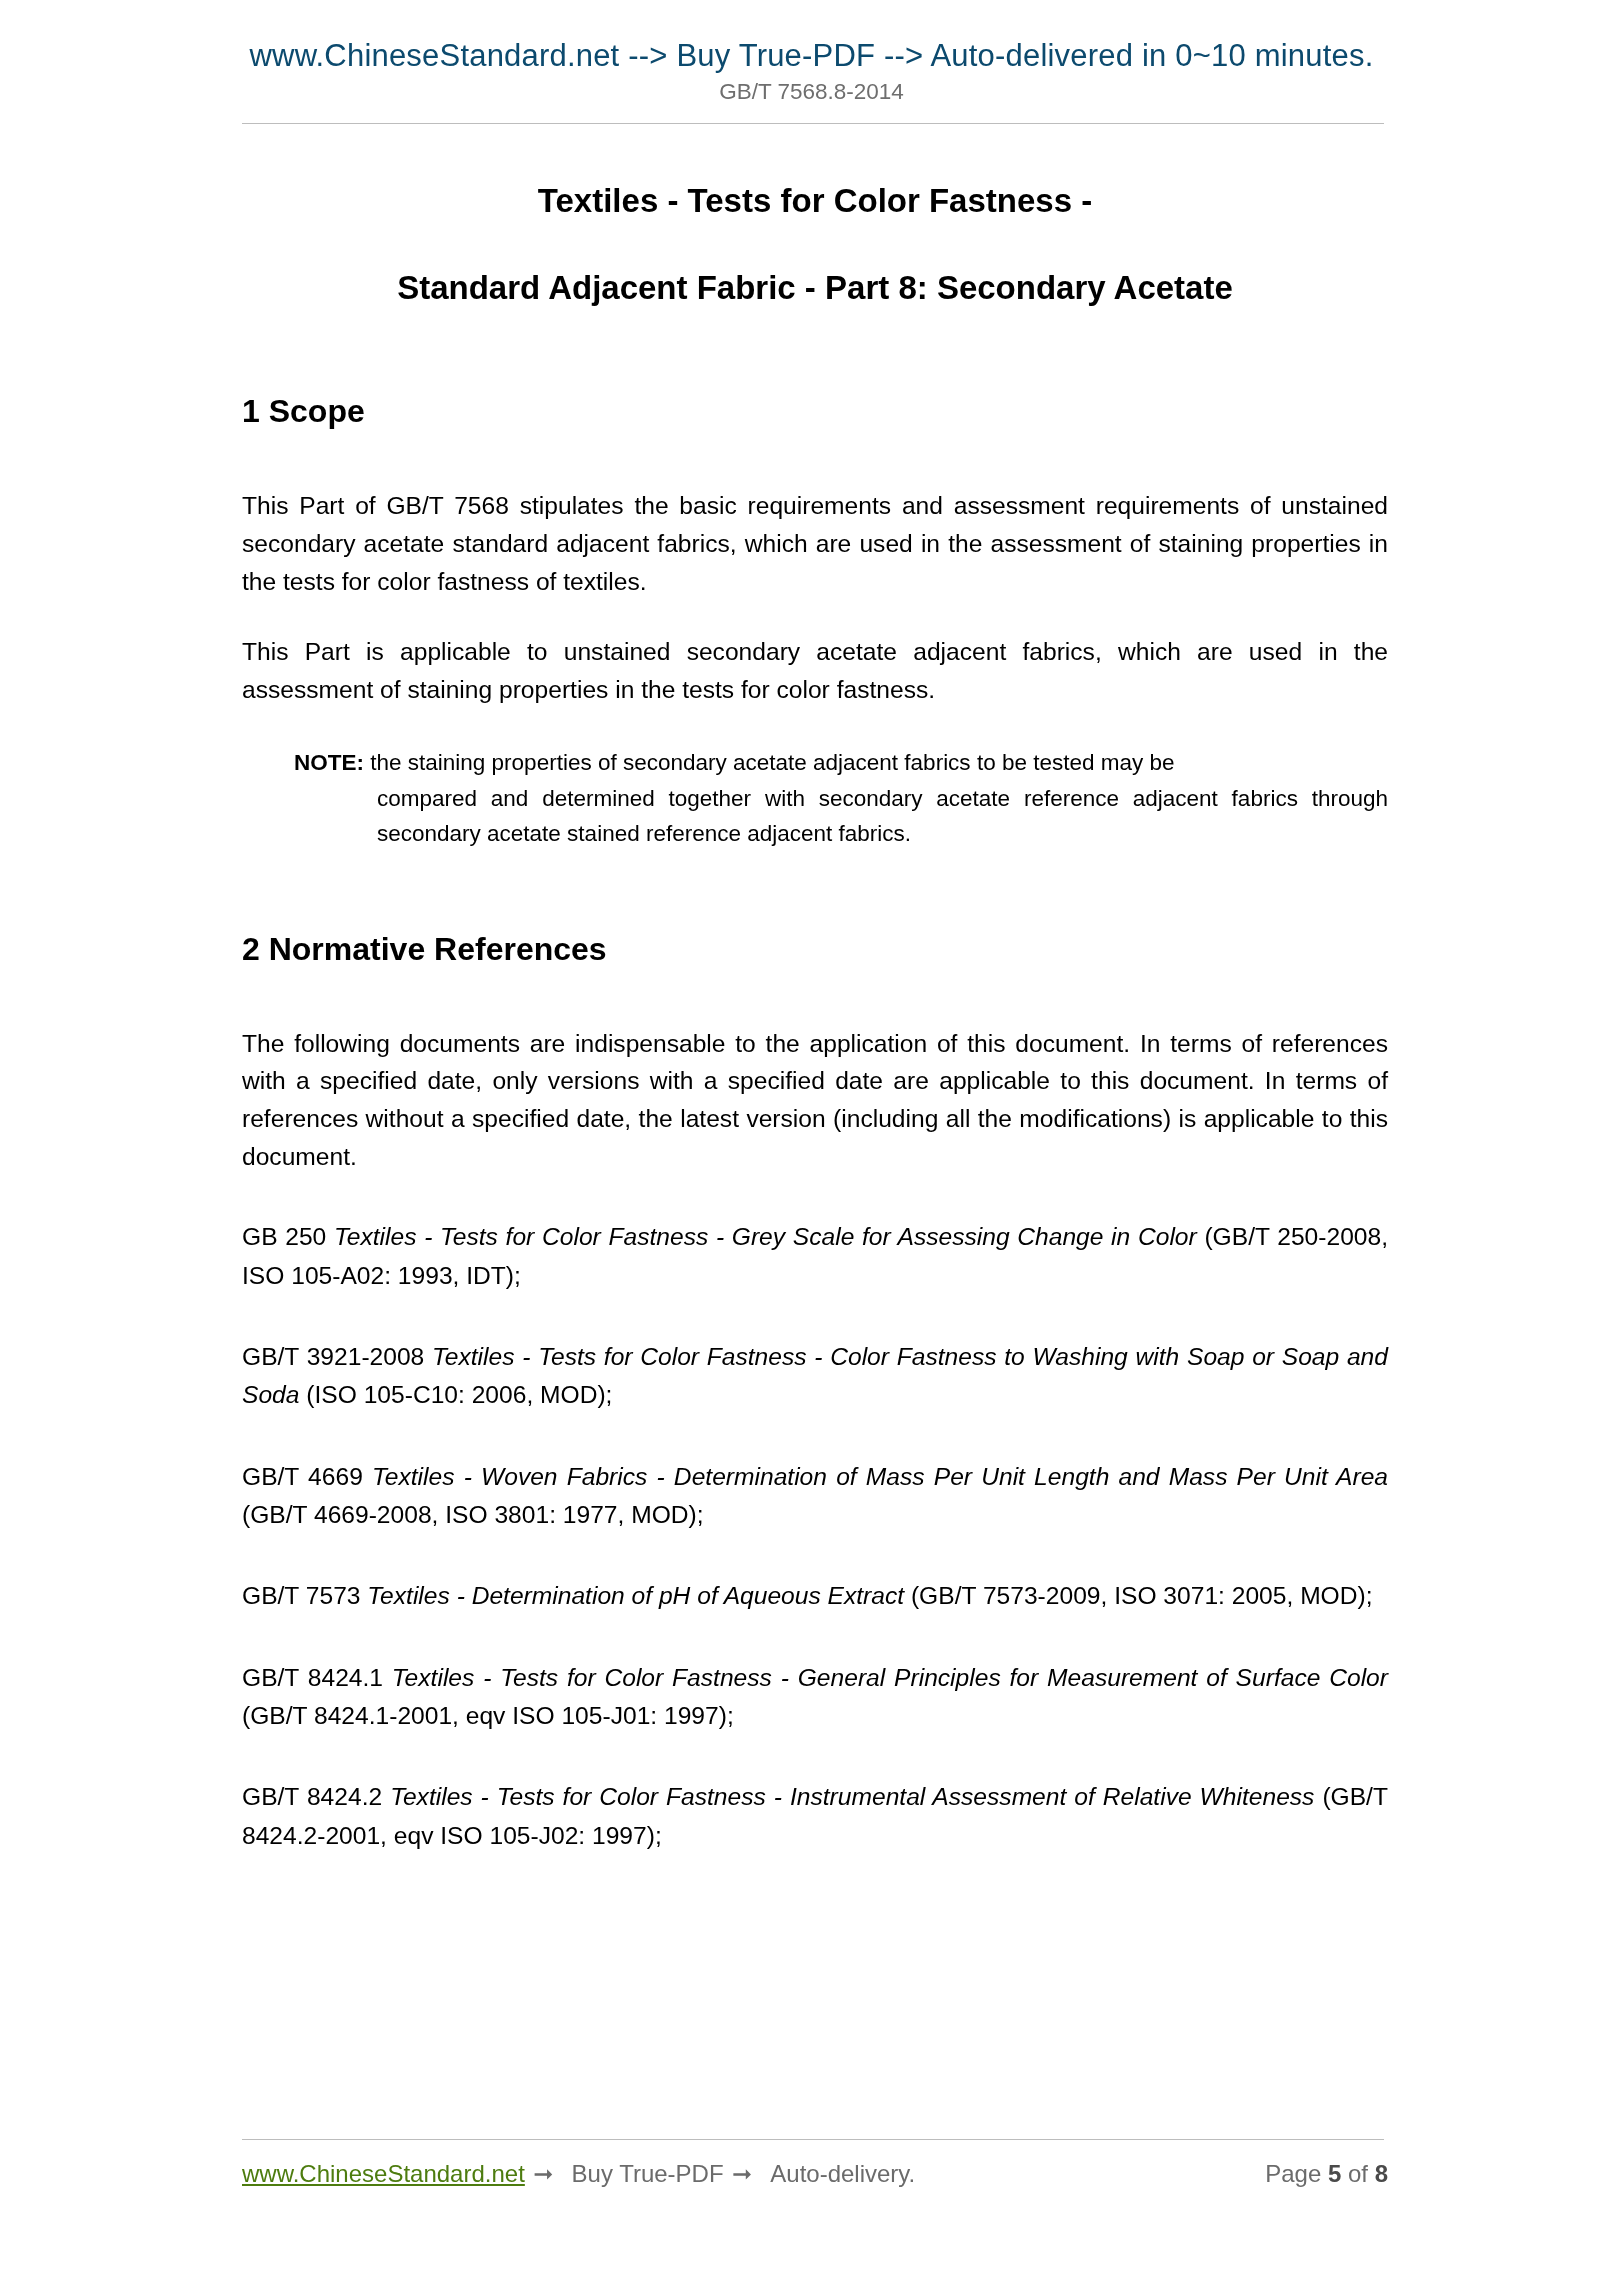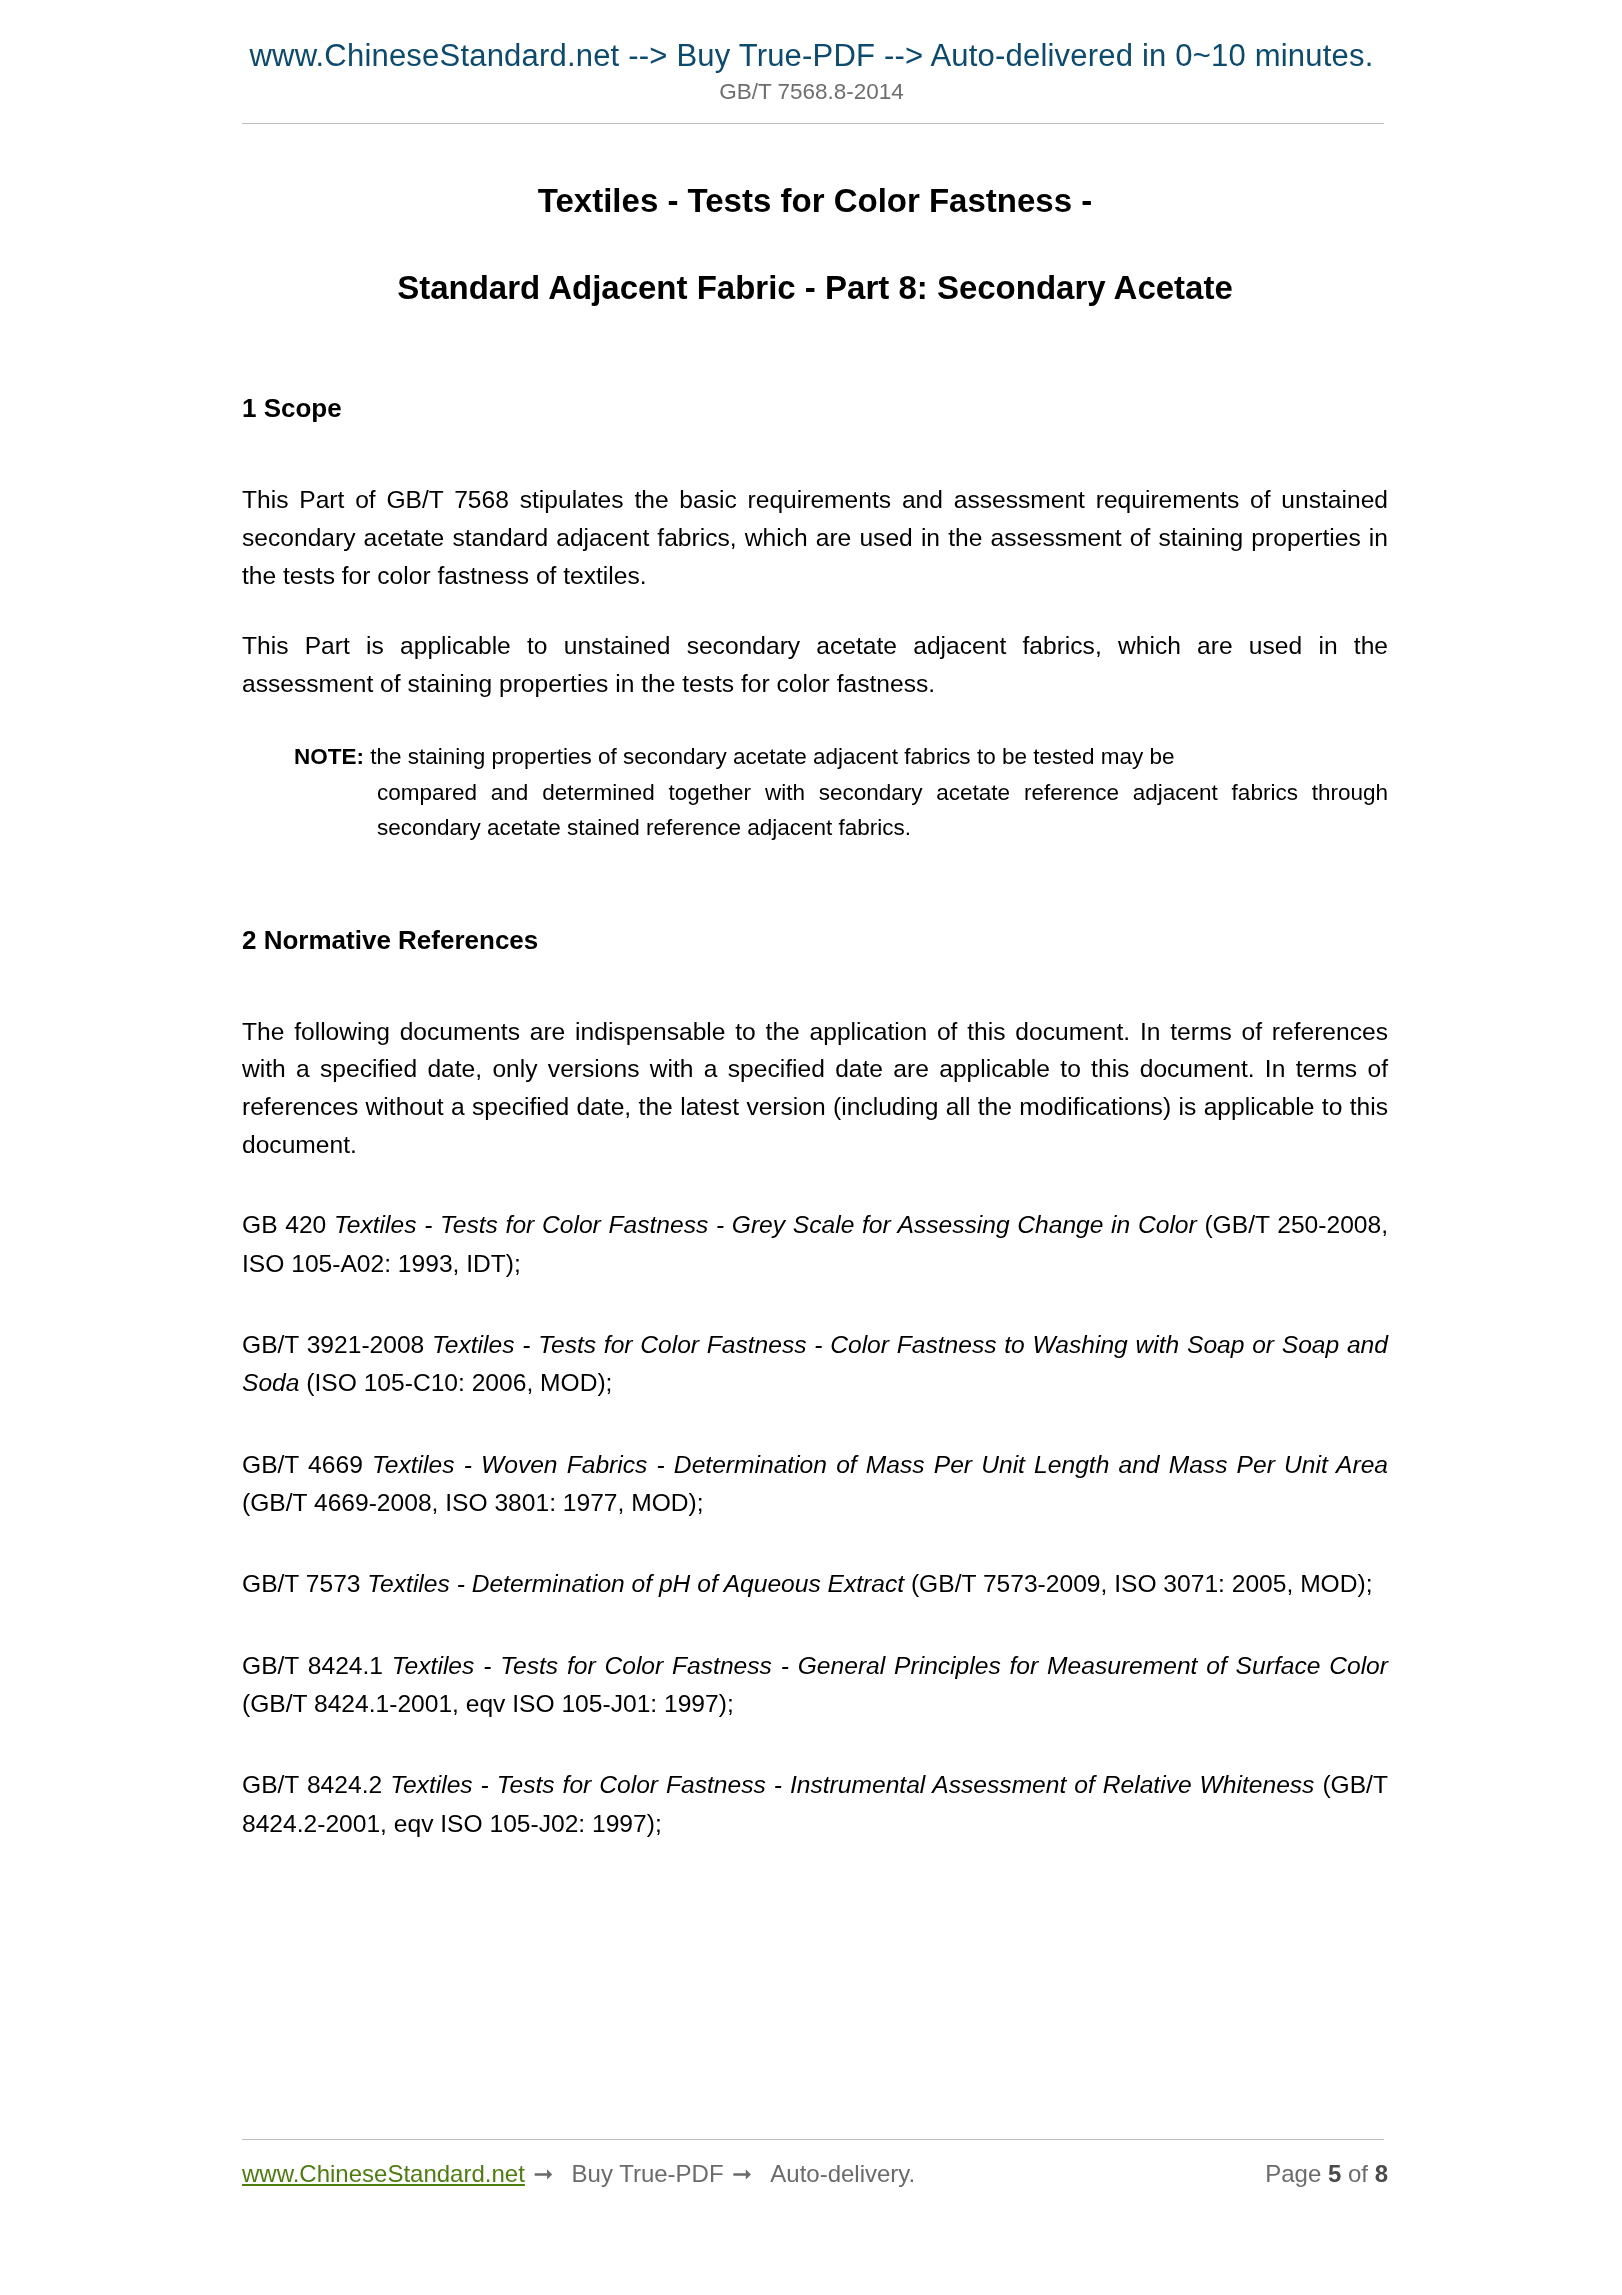--- a/index.html
+++ b/index.html
@@ -59,21 +59,21 @@
     font-size: 33px;
     font-weight: bold;
     line-height: 1.55;
     margin: 0 0 0 0;
   }
   .doc-title .line2 {
     display: block;
     margin-top: 36px;
   }
   h2.section {
-    font-size: 26px;
+    font-size: 32px;
     font-weight: bold;
     margin: 80px 0 0 0;
     padding: 0;
   }
   p.body {
     font-size: 24.6px;
     line-height: 1.53;
     text-align: justify;
     text-justify: inter-word;
     margin: 33px 0 0 0;
@@ -169,21 +169,21 @@
       <b>NOTE:</b>
       <span>the staining properties of secondary acetate adjacent fabrics to be tested may be</span>
       <span class="cont">compared and determined together with secondary acetate reference adjacent fabrics through secondary acetate stained reference adjacent fabrics.</span>
     </div>
 
     <h2 class="section">2 Normative References</h2>
 
     <p class="body first">The following documents are indispensable to the application of this document. In terms of references with a specified date, only versions with a specified date are applicable to this document. In terms of references without a specified date, the latest version (including all the modifications) is applicable to this document.</p>
 
     <p class="ref">
-      <span>GB 420 </span><i>Textiles - Tests for Color Fastness - Grey Scale for Assessing Change in Color</i><span> (GB/T 250-2008, ISO 105-A02: 1993, IDT);</span>
+      <span>GB 250 </span><i>Textiles - Tests for Color Fastness - Grey Scale for Assessing Change in Color</i><span> (GB/T 250-2008, ISO 105-A02: 1993, IDT);</span>
     </p>
 
     <p class="ref">
       <span>GB/T 3921-2008 </span><i>Textiles - Tests for Color Fastness - Color Fastness to Washing with Soap or Soap and Soda</i><span> (ISO 105-C10: 2006, MOD);</span>
     </p>
 
     <p class="ref">
       <span>GB/T 4669 </span><i>Textiles - Woven Fabrics - Determination of Mass Per Unit Length and Mass Per Unit Area</i><span> (GB/T 4669-2008, ISO 3801: 1977, MOD);</span>
     </p>
 

